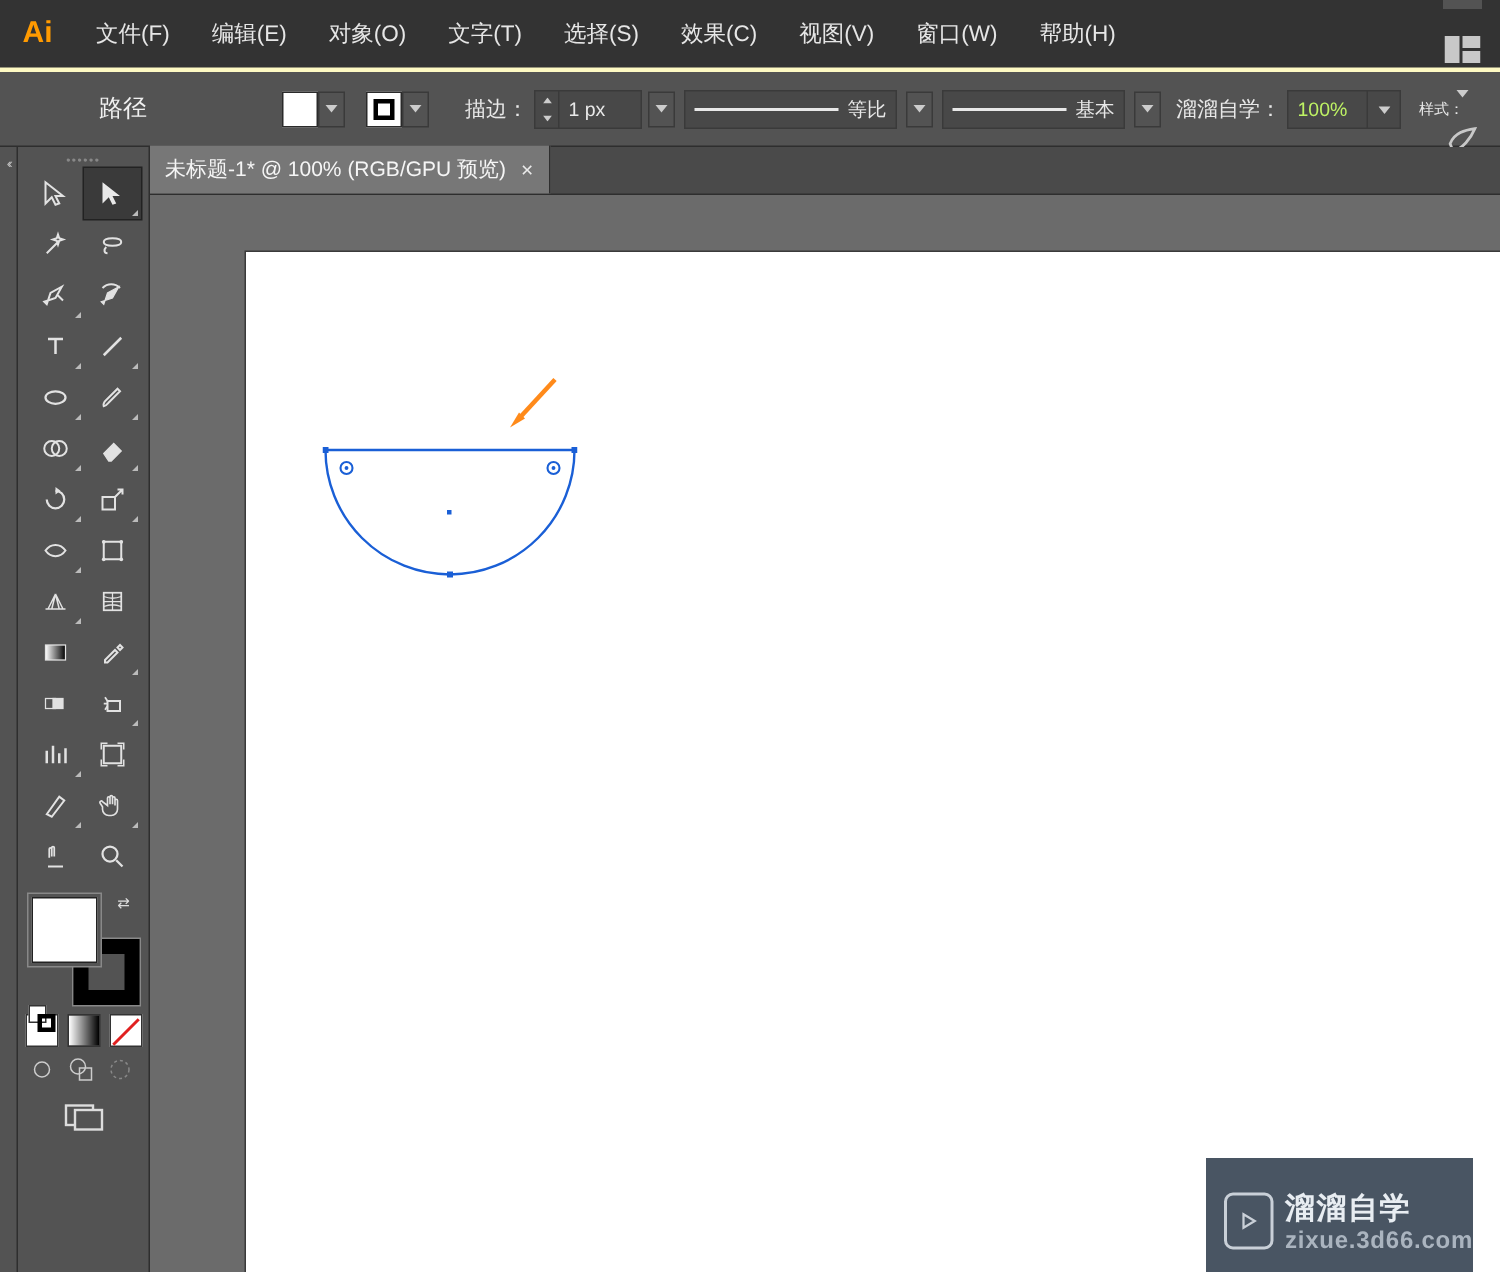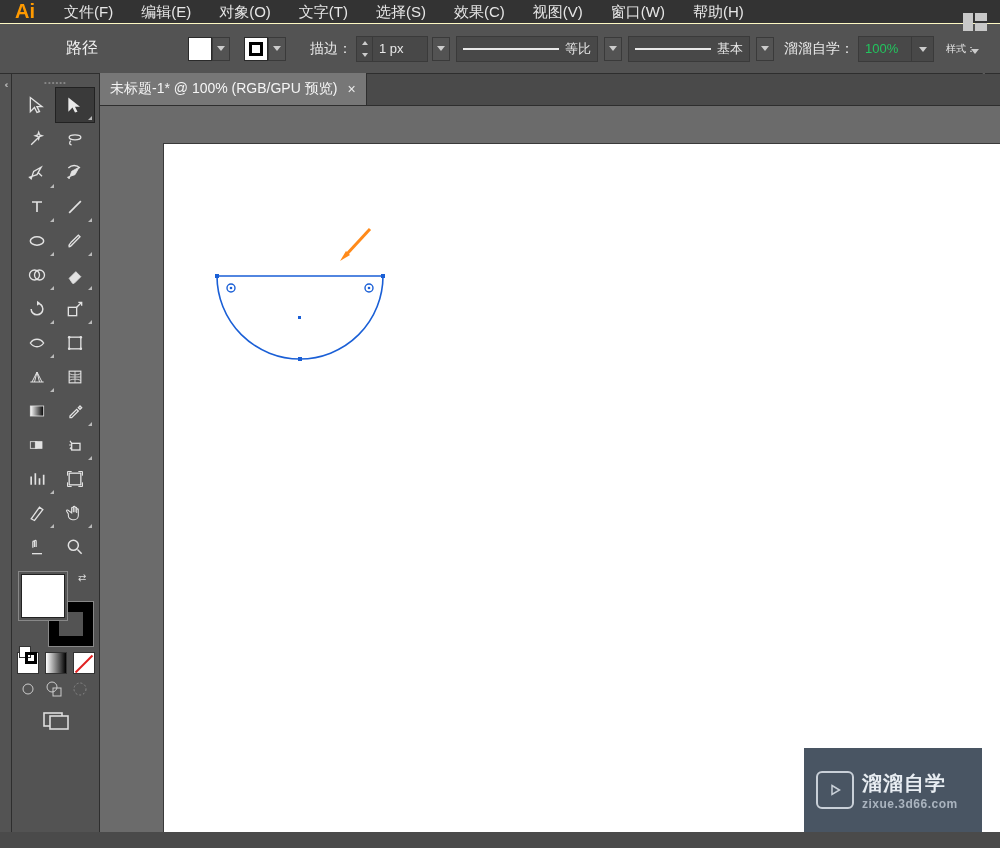--- a/index.html
+++ b/index.html
@@ -1,24 +1,24 @@
 <!DOCTYPE html>
 <html><head>
 <meta charset="utf-8">
 <style>
   * { margin: 0; padding: 0; box-sizing: border-box; user-select: none; }
   html, body { width: 1000px; height: 848px; overflow: hidden; background: #4a4a4a; font-family: "Microsoft YaHei", sans-serif; font-size: 12px; color: #d8d8d8; }
 
   
   .menubar {
-    height: 24px;
+    height: 48px;
     display: flex;
     align-items: center;
     background: #333333;
-    border-bottom: 1px solid #fef9c3;
+    border-bottom: 3px solid #fef9c3;
   }
   .ai-logo {
     width: 50px; height: 40px;
     display: flex; align-items: center; justify-content: center;
     color: #ff9a00; font-weight: bold; font-size: 20px;
     font-family: Arial, sans-serif;
   }
   .menu-item {
     padding: 0 14px;
     height: 40px;
@@ -105,21 +105,21 @@
   .wide-dd.line { width: 142px; position: relative; }
   .wide-dd.line .line-sample {
     flex: 1; height: 2px; background: #e8e8e8;
   }
   .wide-dd .txt { white-space: nowrap; margin-left: 6px; }
   .wide-dd.prof { width: 122px; }
   .opacity-input {
     width: 54px; height: 26px;
     display:flex; align-items:center;
     border: 1px solid #3a3a3a; background: #484848;
-    padding: 0 6px; font-size: 13px; color: #22c55e;
+    padding: 0 6px; font-size: 13px; color: #bef264;
   }
   .opacity-arrow {
     width: 22px; height: 26px;
     border: 1px solid #3a3a3a; border-left: none;
     background: #484848;
     display: flex; align-items: center; justify-content: center;
   }
   .style-label { margin-left: 12px; font-size: 10px; }
 
   
@@ -258,21 +258,21 @@
     gap: 8px;
     font-weight: bold;
   }
   .wm-icon {
     width: 38px; height: 38px;
     border: 2px solid #c9d0d8; border-radius: 6px;
     display:flex; align-items:center; justify-content:center;
   }
   .wm-icon svg { width: 18px; height: 18px; }
   .wm-text .big { font-size: 20px; color: #e8edf2; letter-spacing:1px;}
-  .wm-text .small { font-size: 12px; color: #aab4bf; letter-spacing:0.5px;}
+  .wm-text .small { font-size: 16px; color: #aab4bf; letter-spacing:0.5px;}
 
   .chev-down { border-left:4px solid transparent;border-right:4px solid transparent;border-top:5px solid #ccc; width:0;height:0;}
 </style>
 </head>
 <body>
 
 <div class="menubar">
   <div class="ai-logo">Ai</div>
   <div class="menu-item">文件(F)</div>
   <div class="menu-item">编辑(E)</div>

